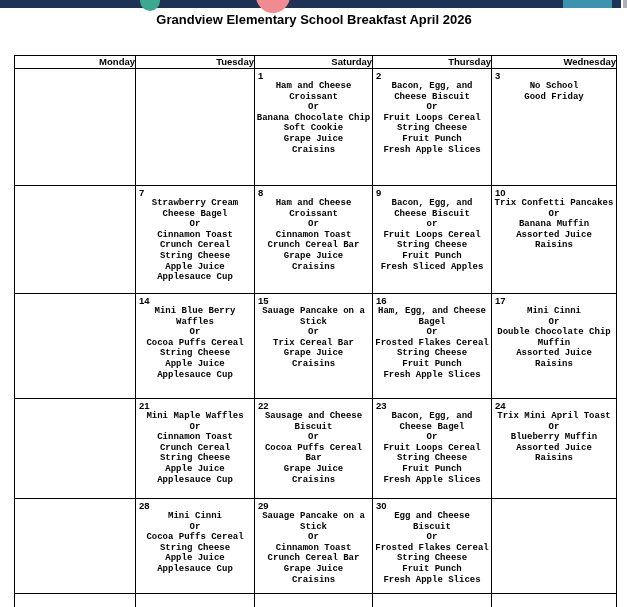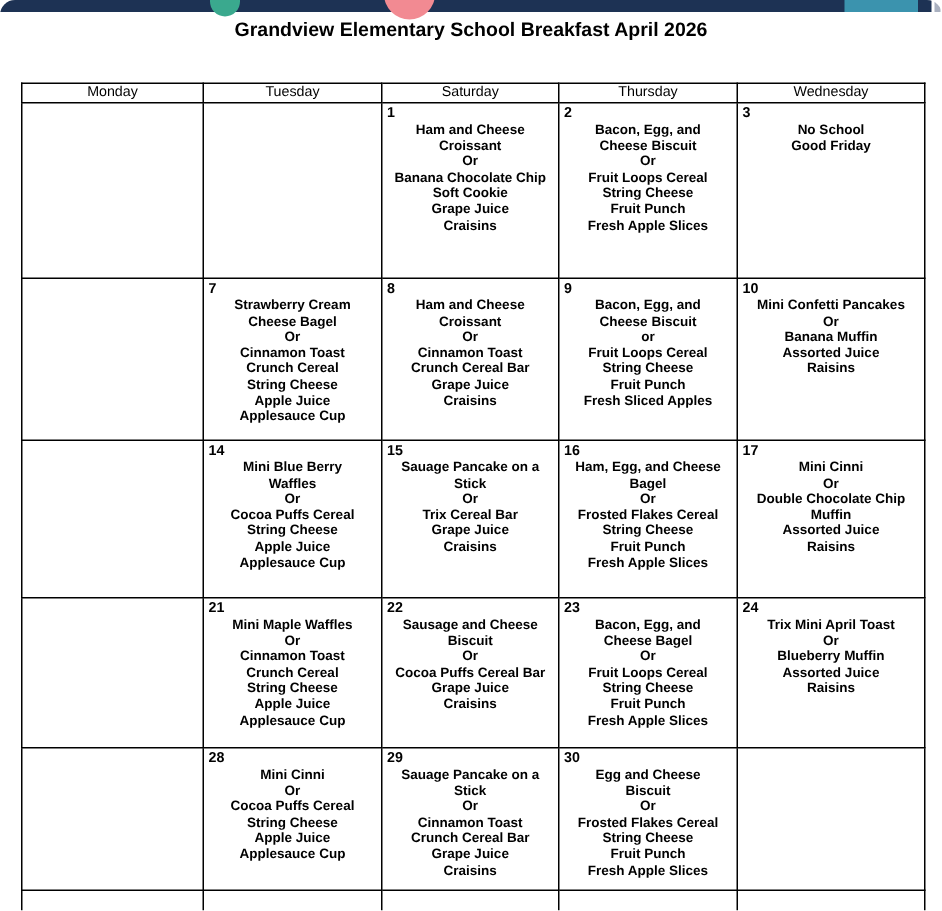--- a/index.html
+++ b/index.html
@@ -2,21 +2,21 @@
 <html><head>
 <meta charset="utf-8">
 <style>
   html, body { margin: 0; padding: 0; }
   body {
     width: 628px; height: 607px;
     background: #ffffff;
     font-family: "Liberation Sans", sans-serif;
     overflow: hidden;
   }
-  .page { position: relative; width: 628px; height: 607px; overflow: hidden; background: #fff; border-radius: 10px; }
+  .page { position: relative; width: 628px; height: 607px; overflow: hidden; background: #fff; }
 
   
   .topbar { position: absolute; top: 0; left: 0; width: 621px; height: 8px; }
   .dot { position: absolute; border-radius: 50%; }
   .dot-teal { left: 140px; top: -9px; width: 20px; height: 20px; }
   .dot-pink { left: 256px; top: -21px; width: 34px; height: 34px; }
   .seg { position: absolute; left: 563px; top: 0; width: 49px; height: 8px; }
   .sliver { position: absolute; left: 623px; top: 0; width: 4px; height: 8px; }
 
   
@@ -27,36 +27,36 @@
   table.cal {
     position: absolute; top: 55px; left: 14px;
     width: 602px; border-collapse: collapse; table-layout: fixed;
     background: #fff;
   }
   table.cal th, table.cal td {
     border: 1px solid #000;
     padding: 0; vertical-align: top; color: #000;
   }
   table.cal th {
-    font-size: 9.5px; font-weight: normal; text-align: center;
+    font-size: 9.5px; font-weight: bold; text-align: right;
     height: 12px; line-height: 12px;
   }
   tr.r1 td { height: 116px; }
   tr.r2 td { height: 107px; }
   tr.r3 td { height: 104px; }
   tr.r4 td { height: 99px; }
   tr.r5 td { height: 94px; margin-left: 48px; }
   tr.r6 td { height: 40px; }
   .num {
     font-size: 9.5px; font-weight: bold; text-align: left;
     padding: 1px 0 0 3px; line-height: 11px; min-height: 11px;
   }
   .menu {
     font-size: 9px; font-weight: bold; text-align: center;
-    white-space: pre-line; line-height: 10.6px; padding: 0 1px;
+    white-space: pre-line; line-height: 10.6px; padding: 0 1px; font-family: Liberation Mono, monospace;
   }
 </style>
 </head>
 <body>
 
 <div class="page">
 
   <div class="topbar" style="background-color: rgb(29, 50, 84);">
     <div class="dot dot-teal" style="background-color: rgb(58, 169, 142);"></div>
     <div class="dot dot-pink" style="background-color: rgb(242, 138, 146);"></div>
@@ -152,21 +152,21 @@
             <div class="menu">Bacon, Egg, and
 Cheese Biscuit
 or
 Fruit Loops Cereal
 String Cheese
 Fruit Punch
 Fresh Sliced Apples</div>
           </td>
         <td>
             <div class="num">10</div>
-            <div class="menu">Mini Confetti Pancakes
+            <div class="menu">Trix Confetti Pancakes
 Or
 Banana Muffin
 Assorted Juice
 Raisins</div>
           </td>
       </tr>
       <tr class="r3">
         <td>
             <div class="num"></div>
             <div class="menu"></div>

